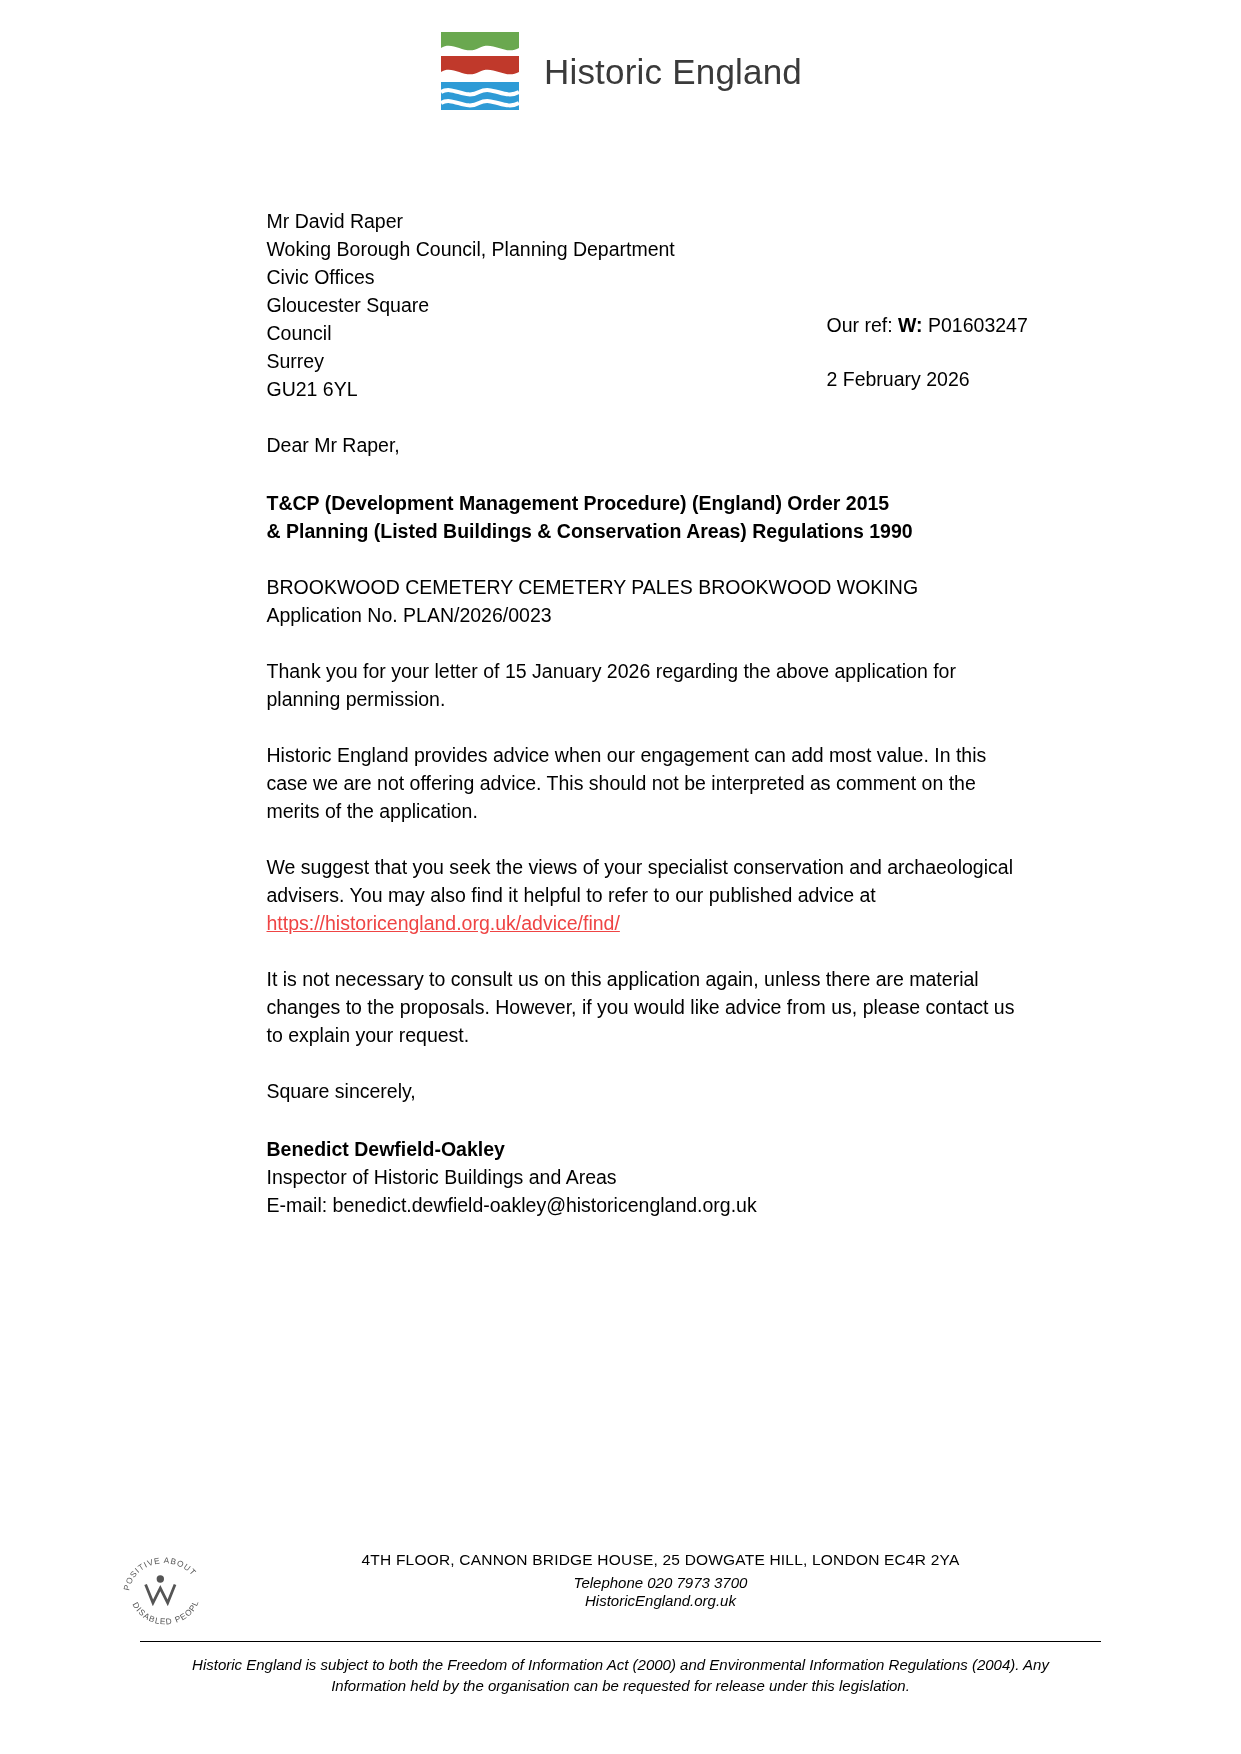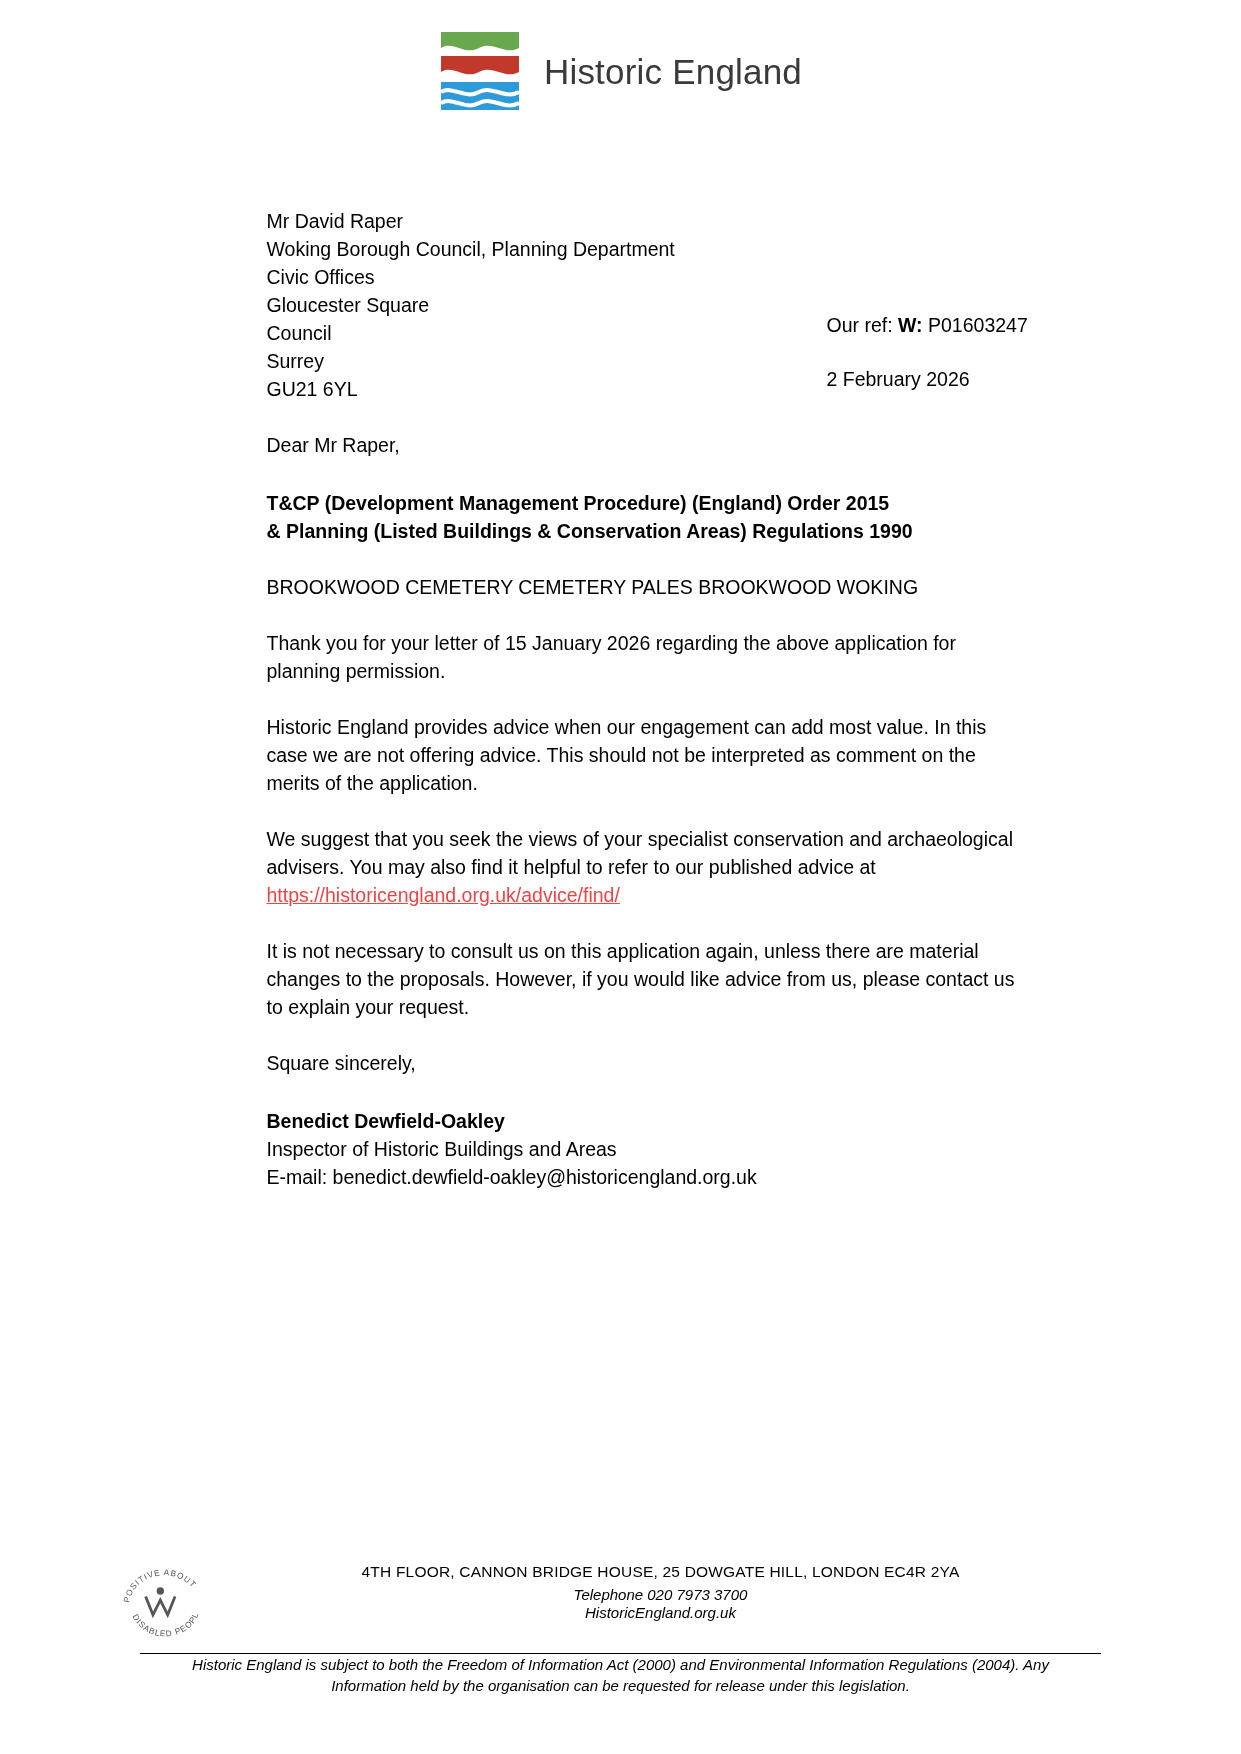--- a/index.html
+++ b/index.html
@@ -140,21 +140,21 @@
     font-style: italic;
     margin-top: 5px;
   }
   .footer-addr .web { margin-top: 1px; }
 
   .footer-rule {
     border-top: 1px solid #000000;
     margin: 14px 140px 0 140px;
   }
   .footer-legal {
-    margin-top: 0;
+    margin-top: 12px;
     text-align: center;
     font-size: 15px;
     font-style: italic;
     line-height: 21px;
     padding: 0 130px;
   }
 </style>
 </head>
 <body>
 
@@ -195,20 +195,21 @@
 
   <div class="salutation">Dear Mr Raper,</div>
 
   <div class="subject">
     <div>T&amp;CP (Development Management Procedure) (England) Order 2015</div>
     <div>&amp; Planning (Listed Buildings &amp; Conservation Areas) Regulations 1990</div>
   </div>
 
   <div class="site-block">
     <div>BROOKWOOD CEMETERY CEMETERY PALES BROOKWOOD WOKING</div>
+    <div>Application No. PLAN/2026/0023</div>
   </div>
 
   <p class="para">Thank you for your letter of 15 January 2026 regarding the above application for planning permission.</p>
 
   <p class="para">Historic England provides advice when our engagement can add most value. In this case we are not offering advice. This should not be interpreted as comment on the merits of the application.</p>
 
   <p class="para"><span>We suggest that you seek the views of your specialist conservation and archaeological advisers. You may also find it helpful to refer to our published advice at </span><a class="link" href="#">https://historicengland.org.uk/advice/find/</a></p>
 
   <p class="para">It is not necessary to consult us on this application again, unless there are material changes to the proposals. However, if you would like advice from us, please contact us to explain your request.</p>
 

